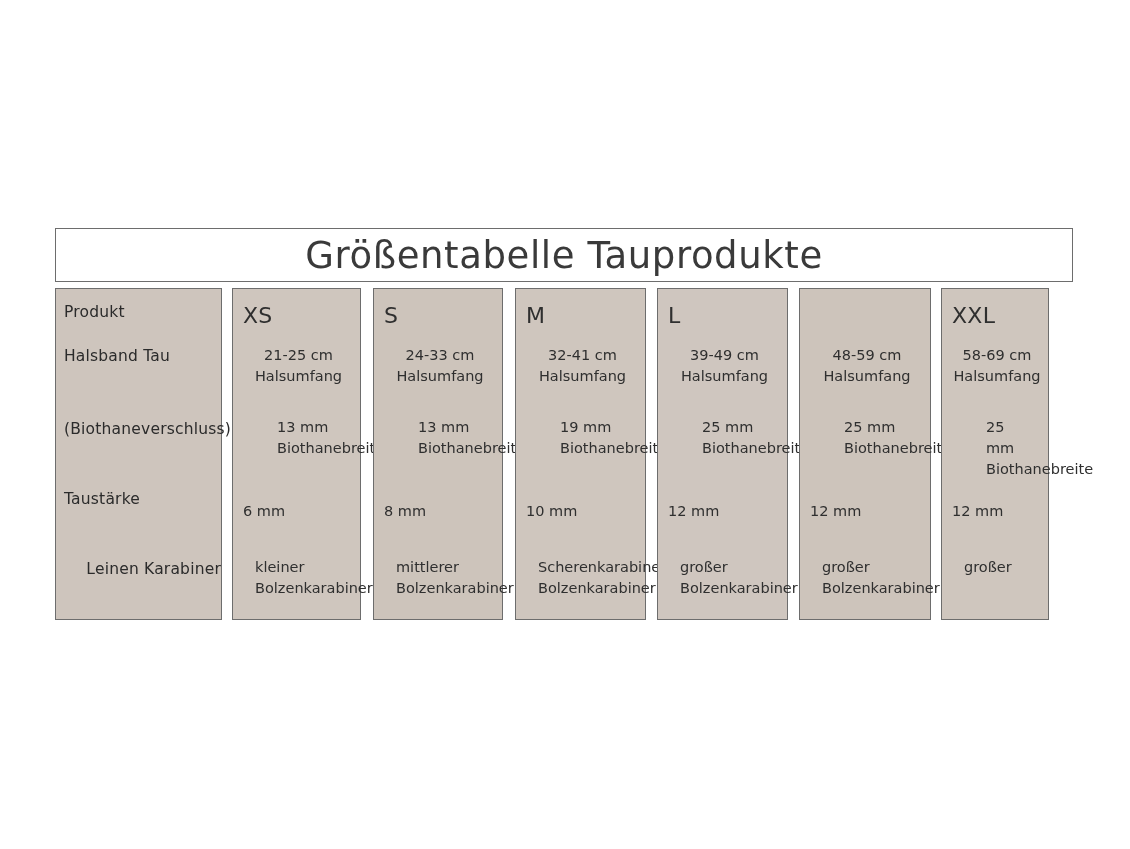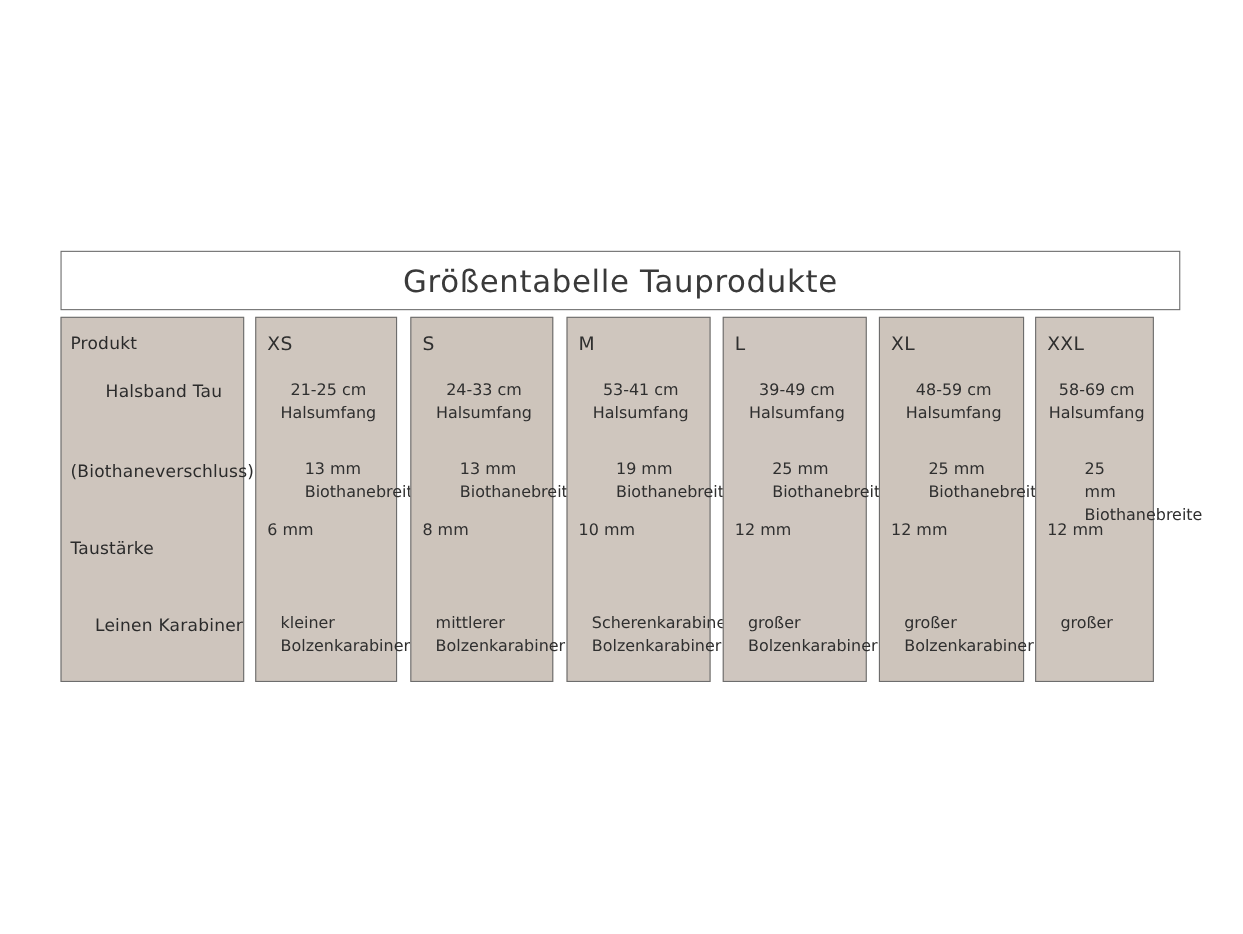--- a/index.html
+++ b/index.html
@@ -32,21 +32,21 @@
     width: 1018px;
     height: 54px;
     box-sizing: border-box;
     border: 1px solid #6d6d6d;
     background: #ffffff;
     display: flex;
     align-items: center;
     justify-content: center;
   }
   #title-text {
-    font-size: 28px;
+    font-size: 37px;
     font-weight: 400;
     letter-spacing: 0.6px;
     color: #3a3a3a;
     font-family: "DejaVu Sans", sans-serif;
   }
 
   
   #table {
     position: absolute;
     left: 55px;
@@ -67,21 +67,21 @@
 
   .col.label-col {
     left: 0;
     width: 167px;
     background: #cec5bd;
   }
 
   
 
   .head {
-    font-size: 17px;
+    font-size: 22px;
     color: #2f2f2f;
     padding-left: 10px;
     font-family: "DejaVu Sans", sans-serif;
     letter-spacing: 0.3px;
     height: 42px;
   }
 
   .cellblock {
     padding-left: 10px;
     padding-right: 6px;
@@ -96,24 +96,24 @@
     padding-left: 8px;
     font-size: 15.5px;
     color: #2b2b2b;
     font-family: "DejaVu Sans", sans-serif;
     letter-spacing: 0.2px;
   }
 
   
   .r1 { position: absolute; top: 56px;  left: 0; right: 0; text-align: center; }
   .r2 { position: absolute; top: 128px; left: 0; right: 16px; padding-left: 44px; }
-  .r3 { position: absolute; top: 183px; left: 0; right: 0; }
+  .r3 { position: absolute; top: 212px; left: 0; right: 0; }
   .r4 { position: absolute; top: 268px; left: 12px; right: 0; }
 
-  .lr1 { position: absolute; top: 58px;  left: 0; right: 0; margin-left: 32px; }
+  .lr1 { position: absolute; top: 58px;  left: 0; right: 0; }
   .lr2 { position: absolute; top: 131px; left: 0; right: 0; }
   .lr3 { position: absolute; top: 201px; left: 0; right: 0; }
   .lr4 { position: absolute; top: 271px; left: 0; right: 0; text-align: right; }
 
   .headpos { position: absolute; top: 14px; left: 0; right: 0; }
 </style>
 </head>
 <body>
 
 <div id="sheet">
@@ -149,42 +149,41 @@
 Halsumfang</div>
       <div class="r2 cellblock">13 mm
 Biothanebreite</div>
       <div class="r3 cellblock">8 mm</div>
       <div class="r4 cellblock">mittlerer
 Bolzenkarabiner</div>
     </div>
 
     <div class="col" style="left:460px; width:131px; background:#cfc6be;">
       <div class="headpos head">M</div>
-      <div class="r1 cellblock">53-41 cm
+      <div class="r1 cellblock">32-41 cm
 Halsumfang</div>
       <div class="r2 cellblock">19 mm
 Biothanebreite</div>
       <div class="r3 cellblock">10 mm</div>
       <div class="r4 cellblock">Scherenkarabiner
  Bolzenkarabiner</div>
     </div>
 
     <div class="col" style="left:602px; width:131px; background:#cfc6bf;">
       <div class="headpos head">L</div>
       <div class="r1 cellblock">39-49 cm
 Halsumfang</div>
       <div class="r2 cellblock">25 mm
 Biothanebreite</div>
       <div class="r3 cellblock">12 mm</div>
       <div class="r4 cellblock">großer
 Bolzenkarabiner</div>
     </div>
 
     <div class="col" style="left:744px; width:132px; background:#cdc4bb;">
-      <div class="headpos head">XL</div>
       <div class="r1 cellblock">48-59 cm
 Halsumfang</div>
       <div class="r2 cellblock">25 mm
 Biothanebreite</div>
       <div class="r3 cellblock">12 mm</div>
       <div class="r4 cellblock">großer
 Bolzenkarabiner</div>
     </div>
 
     <div class="col" style="left:886px; width:108px; background:#cfc6be;">

